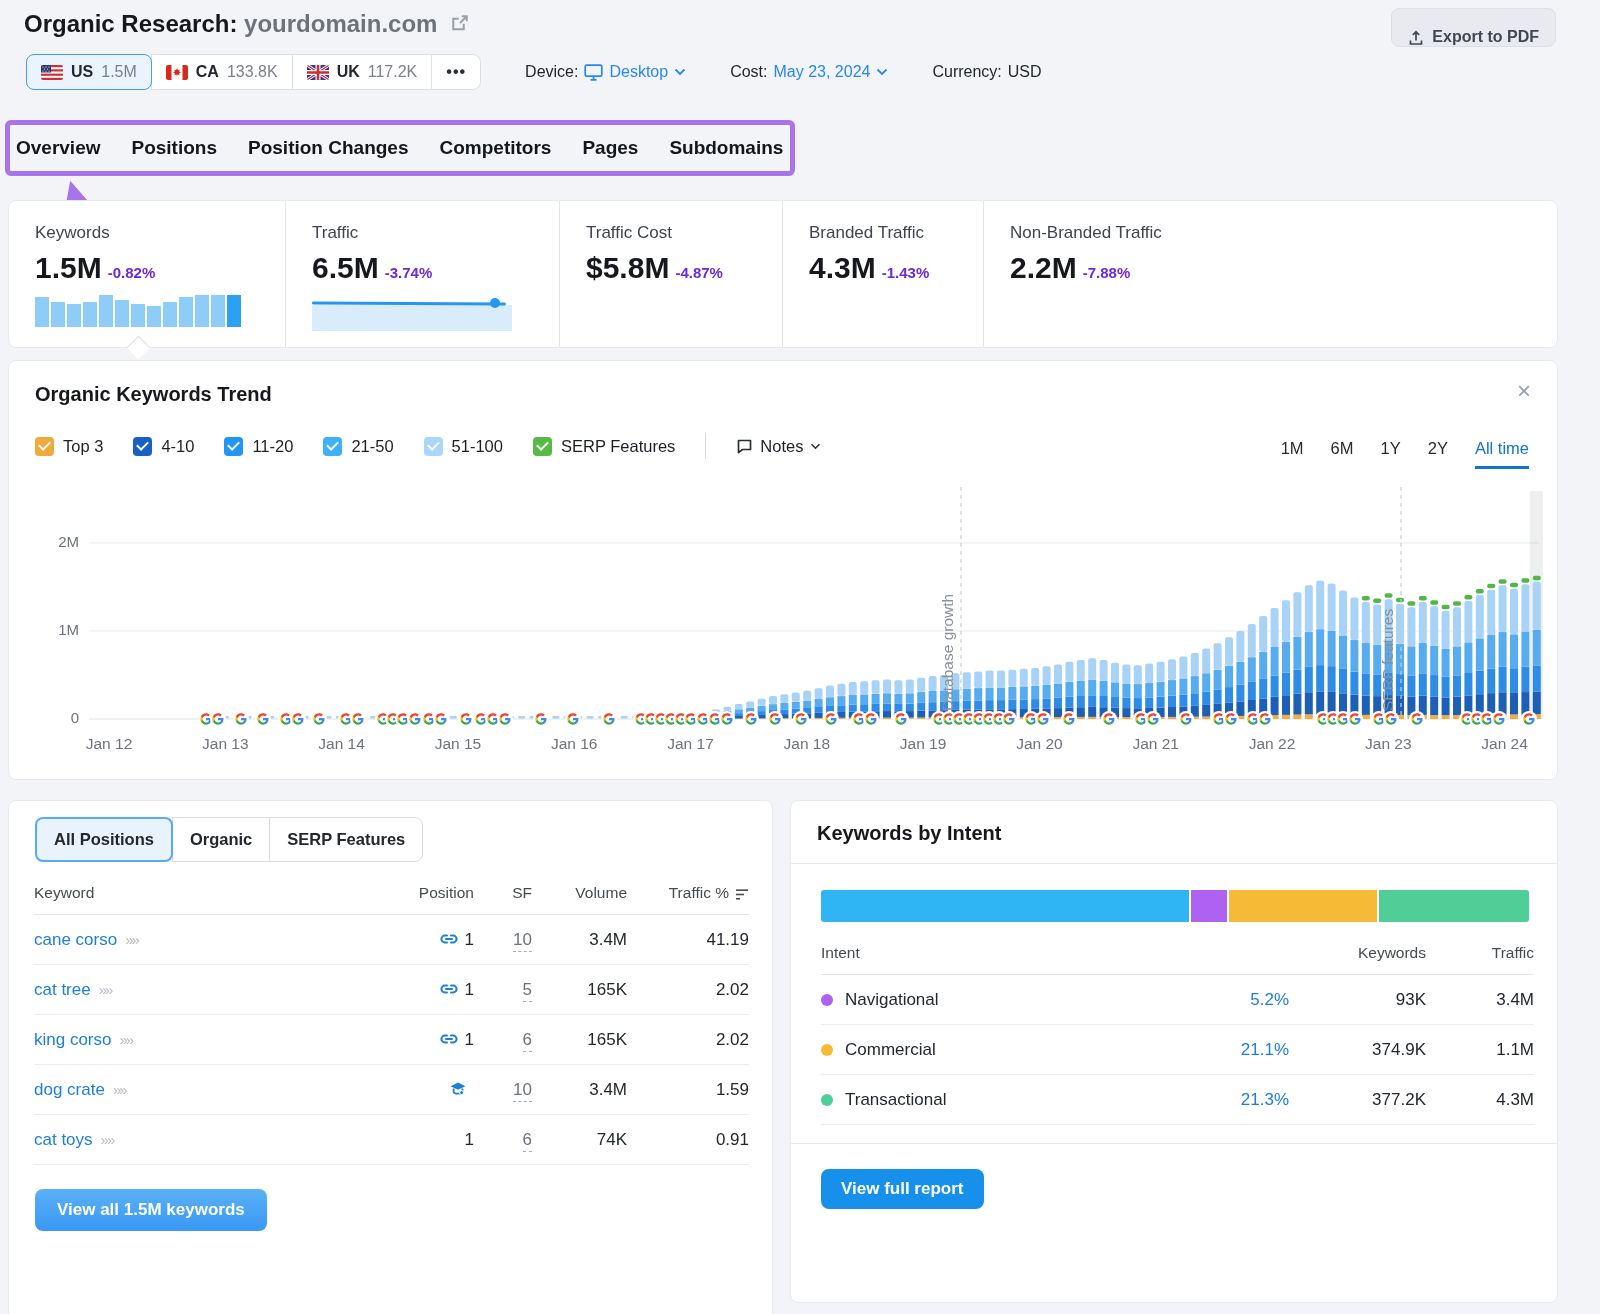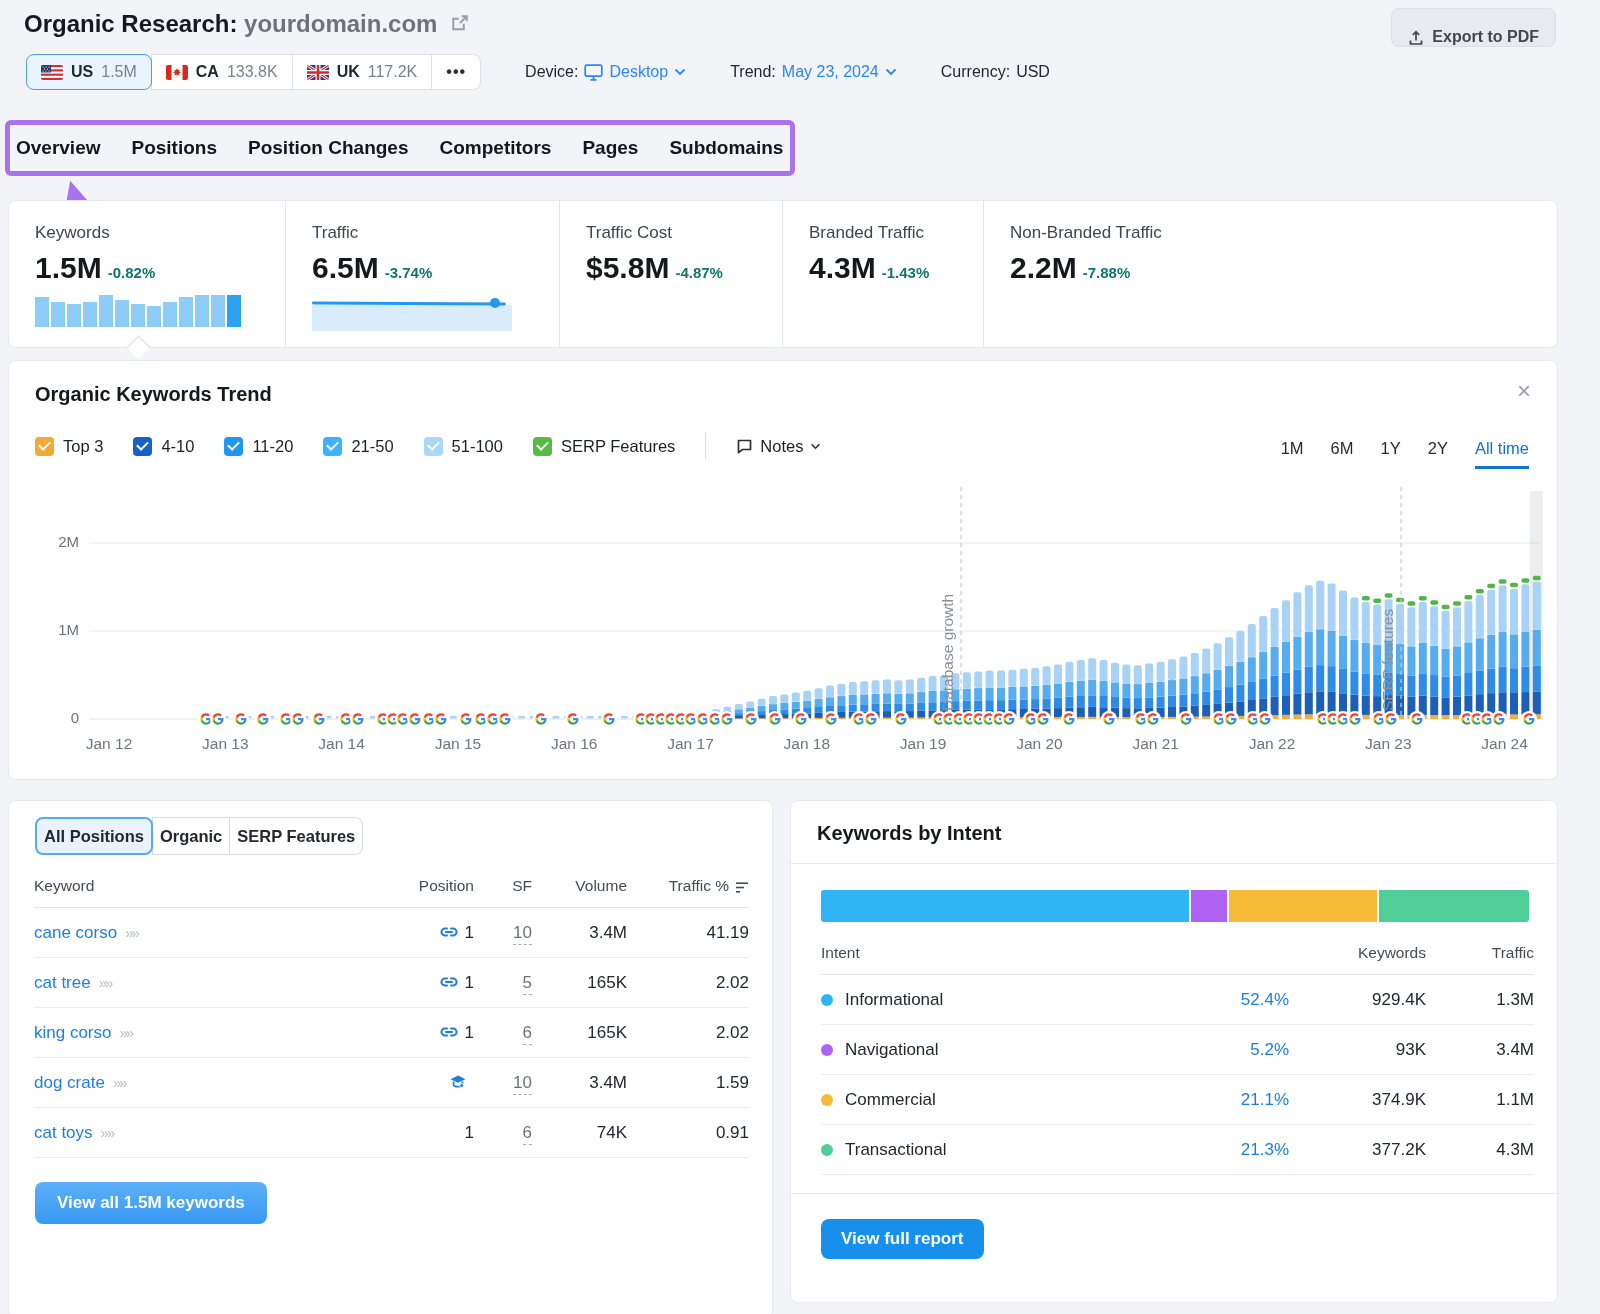--- a/index.html
+++ b/index.html
@@ -35,21 +35,21 @@
       display:flex;align-items:center;gap:31px;padding:0 0 0 6px;box-sizing:border-box;}
   .navbox .tab{font-size:19px;font-weight:600;color:#13161c;cursor:pointer;white-space:nowrap;}
   .arrow-svg{left:48px;top:172px;pointer-events:none;}
 
   
   #metrics{left:8px;top:200px;width:1550px;height:148px;display:flex;}
   .metric{padding:22px 0 0 26px;box-sizing:border-box;}
   .metric + .metric{border-left:1px solid #e3e5ea;}
   .m-label{font-size:17px;color:#3f444d;margin-bottom:8px;}
   .m-value{font-size:30px;font-weight:700;color:#16181d;display:inline-block;}
-  .m-delta{font-size:15px;font-weight:600;color:#0f766e;margin-left:6px;}
+  .m-delta{font-size:15px;font-weight:600;color:#6d28d9;margin-left:6px;}
   .sparkbars{display:flex;align-items:flex-end;gap:2px;height:32px;margin-top:10px;}
   .sparkbars div{width:14px;background:#8ecdf7;}
   .sparkline{width:200px;height:34px;margin-top:12px;position:relative;}
   .sparkline .area{position:absolute;left:0;right:0;bottom:0;height:26px;background:#d9ecfb;}
   .sparkline .line{position:absolute;left:0;right:6px;top:5px;height:3px;background:#2596f2;border-radius:2px;transform:rotate(0.35deg);}
   .sparkline .dot{position:absolute;right:0;top:1px;width:10px;height:10px;border-radius:50%;background:#2596f2;}
   .notch{left:130px;top:339px;width:16px;height:16px;background:#fff;border-top:1px solid #d9dce2;border-left:1px solid #d9dce2;transform:rotate(45deg);z-index:3;}
 
   
   #trend{left:8px;top:360px;width:1550px;height:420px;}
@@ -66,21 +66,21 @@
   .ranges{position:absolute;right:28px;top:78px;display:flex;gap:27px;font-size:16.5px;color:#242933;}
   .ranges span{cursor:pointer;padding-bottom:8px;}
   .ranges .on{color:#1273d4;border-bottom:3px solid #1273d4;}
   #chart{position:absolute;left:0;top:112px;}
 
   
   #kwcard{left:8px;top:800px;width:765px;height:520px;}
   #intcard{left:790px;top:800px;width:768px;height:503px;}
   .c-title{font-size:20px;font-weight:700;padding:21px 0 18px 26px;border-bottom:1px solid #e7e9ee;}
   .kw-seg{display:inline-flex;margin:16px 0 4px 26px;}
-  .kw-seg .b{height:38px;display:flex;align-items:center;padding:0 7px;font-size:16.5px;font-weight:600;color:#23272e;
+  .kw-seg .b{height:45px;display:flex;align-items:center;padding:0 17px;font-size:16.5px;font-weight:600;color:#23272e;
       background:#fff;border:1px solid #d8dbe2;margin-left:-1px;cursor:pointer;box-sizing:border-box;}
   .kw-seg .b:first-child{border-radius:8px 0 0 8px;margin-left:0;}
   .kw-seg .b:last-child{border-radius:0 8px 8px 0;}
   .kw-seg .b.active{background:#e9f3fd;border:2px solid #57a9f2;border-radius:8px;z-index:1;}
   table{border-collapse:collapse;font-size:17px;}
   #kw-table{margin:10px 25px 0;width:715px;}
   #kw-table th,#int-table th{font-size:15.5px;font-weight:400;color:#454a53;padding:8px 0 12px;border-bottom:1px solid #e4e6eb;}
   td{padding:0;height:49px;border-bottom:1px solid #eaecf0;color:#23272e;}
   .r{text-align:right;}  .l{text-align:left;}
   .kw-link{color:#1d7edd;cursor:pointer;}
@@ -194,21 +194,21 @@
     <svg width="19" height="17" viewBox="0 0 19 17">
       <rect x="1.2" y="1.2" width="16.6" height="11" rx="1.5" fill="none" stroke="#2787f5" stroke-width="1.7"></rect>
       <path d="M6.5 15.8h6M9.5 12.4v3.2" stroke="#2787f5" stroke-width="1.7"></path>
     </svg>
     <span class="blue">Desktop</span>
     <svg width="12" height="8" viewBox="0 0 12 8">
         <path d="M1.5 1.5L6 6l4.5-4.5" fill="none" stroke="#2787f5" stroke-width="1.8"></path>
       </svg>
   </span>
 
-  <span class="fl-lbl">Trend:</span>
+  <span class="fl-lbl">Cost:</span>
   <span class="f-item">
     <span class="blue">May 23, 2024</span>
     <svg width="12" height="8" viewBox="0 0 12 8">
         <path d="M1.5 1.5L6 6l4.5-4.5" fill="none" stroke="#2787f5" stroke-width="1.8"></path>
       </svg>
   </span>
 
   <span class="fl-lbl">Currency:</span>
   <span style="color:#23272e;text-align:right;">USD</span>
 </div>
@@ -940,26 +940,20 @@
   <table id="int-table">
     <thead>
       <tr>
         <th class="l" style="width:350px;">Intent</th>
         <th class="r" style="width:118px;"></th>
         <th class="r" style="width:137px;">Keywords</th>
         <th class="r" style="width:108px;">Traffic</th>
       </tr>
     </thead>
     <tbody id="int-body">
-  <tr>
-    <td class="l"><span class="dot" style="background: rgb(47, 181, 243);"></span><span class="int-lab">Informational</span></td>
-    <td class="r"><span class="pct">52.4%</span></td>
-    <td class="r"><span class="int-kw">929.4K</span></td>
-    <td class="r"><span class="int-tr">1.3M</span></td>
-  </tr>
 
   <tr>
     <td class="l"><span class="dot" style="background: rgb(175, 98, 242);"></span><span class="int-lab">Navigational</span></td>
     <td class="r"><span class="pct">5.2%</span></td>
     <td class="r"><span class="int-kw">93K</span></td>
     <td class="r"><span class="int-tr">3.4M</span></td>
   </tr>
 
   <tr>
     <td class="l"><span class="dot" style="background: rgb(247, 186, 54);"></span><span class="int-lab">Commercial</span></td>

